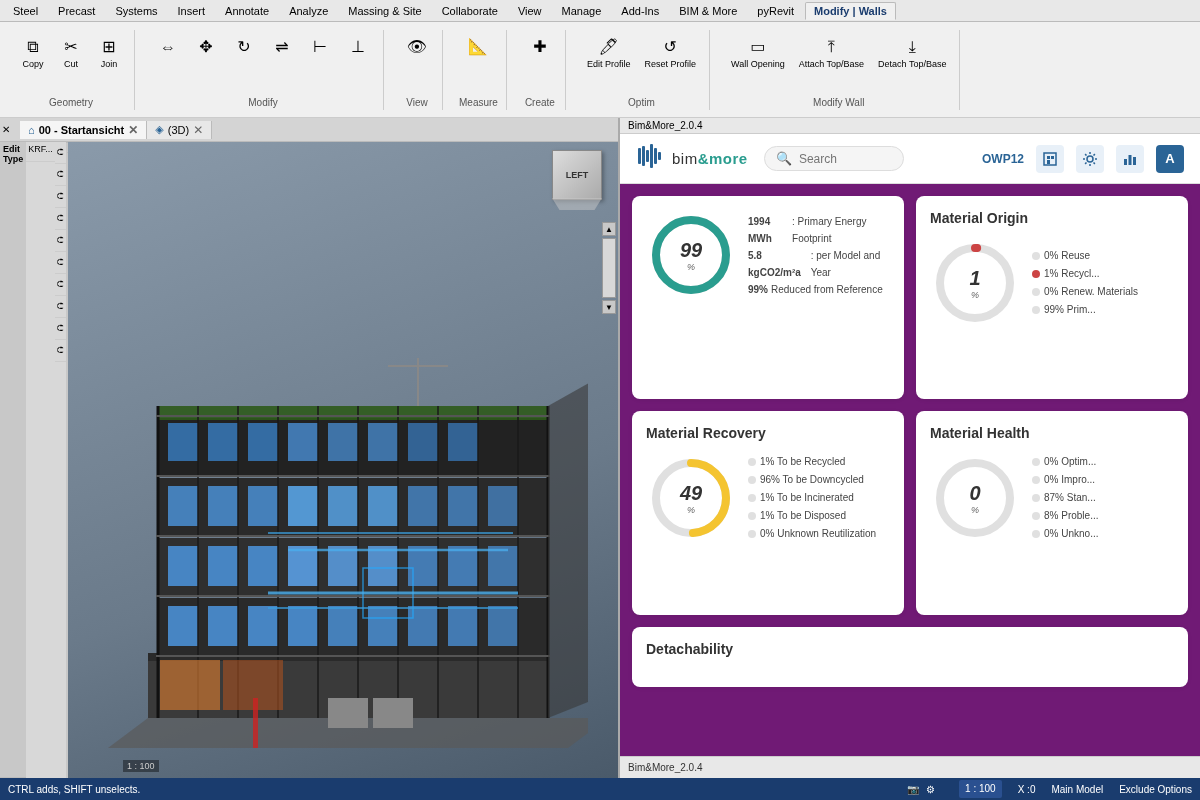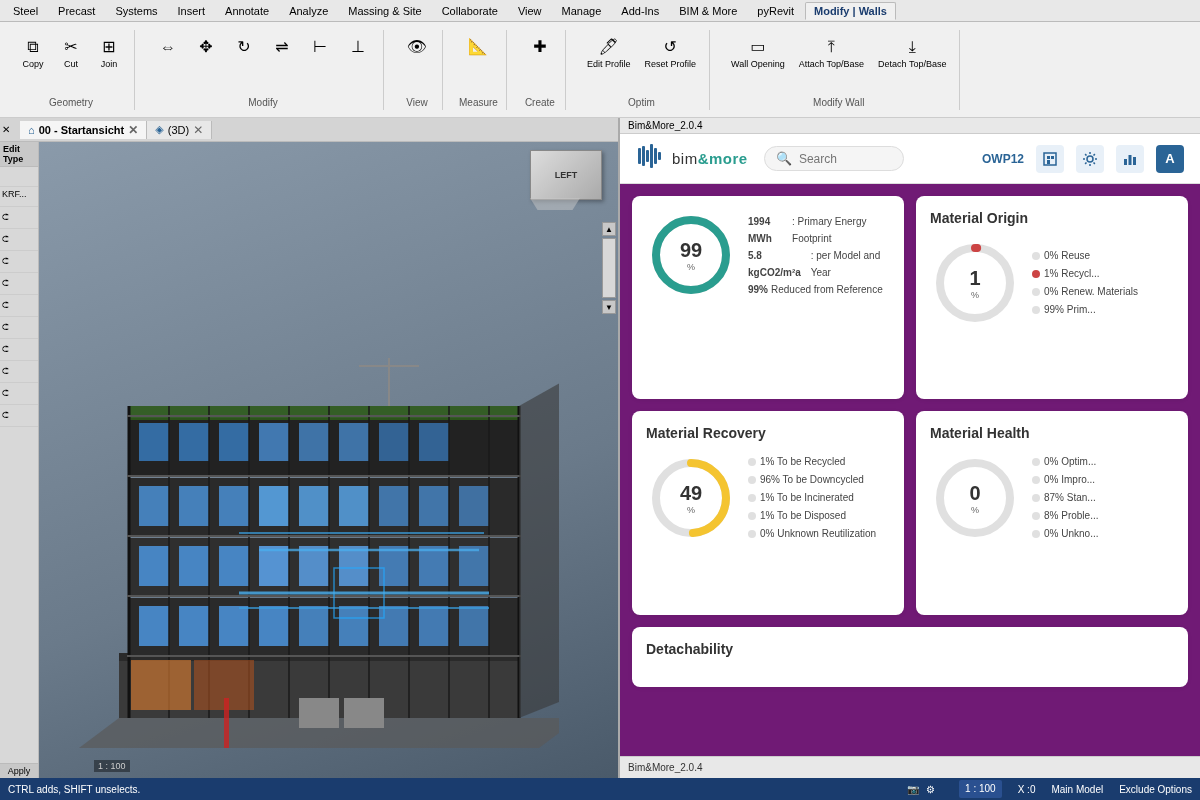--- a/index.html
+++ b/index.html
@@ -47,42 +47,42 @@
     .bim-nav-item { font-size: 12px; color: #2a6496; font-weight: 600; cursor: pointer; }
     .bim-nav-icon { width: 28px; height: 28px; background: #e8f0f8; border-radius: 4px; display: flex; align-items: center; justify-content: center; cursor: pointer; color: #2a6496; font-size: 14px; }
 
     
     .dashboard { padding: 12px; display: grid; grid-template-columns: 1fr 1fr; gap: 12px; overflow-y: auto; flex: 1; }
     .card { background: white; border-radius: 8px; padding: 14px; box-shadow: 0 1px 4px rgba(0,0,0,0.08); }
     .card-title { font-size: 14px; font-weight: 600; color: #333; margin-bottom: 12px; }
 
     
     .card-content { display: flex; align-items: center; gap: 12px; }
-    .donut-container { position: relative; width: 90px; height: 90px; flex-shrink: 0; }
+    .donut-container { position: relative; width: 90px; height: 90px; flex-shrink: 0; font-style: italic; }
     .donut-label { position: absolute; top: 50%; left: 50%; transform: translate(-50%, -50%); text-align: center; }
     .donut-value { font-size: 20px; font-weight: 700; color: #333; display: block; }
     .donut-unit { font-size: 9px; color: #666; display: block; }
 
     .card-stats { font-size: 10px; color: #444; line-height: 1.7; }
     .stat-line { display: flex; align-items: baseline; gap: 3px; }
     .stat-bold { font-weight: 700; }
 
     
     .legend { font-size: 10px; color: #444; line-height: 1.8; }
     .legend-item { display: flex; align-items: center; gap: 4px; }
     .legend-dot { width: 8px; height: 8px; border-radius: 50%; flex-shrink: 0; }
 
     
     .bim-footer { background: #e8e8e8; border-top: 1px solid #ccc; height: 22px; display: flex; align-items: center; padding: 0 8px; font-size: 10px; color: #333; }
 
     
     .donut-svg { transform: rotate(-90deg); }
 
     
-    .revit-left { width: 39px; background: #d8d8d8; border-right: 1px solid #bbb; display: flex; flex-direction: column; font-size: 9px; }
+    .revit-left { width: 68px; background: #d8d8d8; border-right: 1px solid #bbb; display: flex; flex-direction: row; font-size: 9px; }
     .revit-left-header { background: #c8c8c8; padding: 2px 3px; border-bottom: 1px solid #bbb; font-size: 9px; font-weight: bold; }
   </style>
 </head>
 <body>
 
 <div class="ribbon">
   <div class="ribbon-tabs">
     <span class="ribbon-tab">Steel</span>
     <span class="ribbon-tab">Precast</span>
     <span class="ribbon-tab">Systems</span>
@@ -242,21 +242,21 @@
           <div style="height:22px; border-bottom:1px solid #ccc; display:flex; align-items:center; padding:0 2px; font-size:9px; cursor:pointer;">⮈</div>
         </div>
         <div style="border-top:1px solid #bbb; padding:2px; font-size:9px; text-align:center; cursor:pointer; background:#c8c8c8;">Apply</div>
       </div>
 
       <div class="viewport">
 
         <div style="width:100%; height:100%; position:relative; background: linear-gradient(160deg, #8a9aaa 0%, #6a7a8a 60%, #4a5a6a 100%);">
 
           <div style="position:absolute; top:8px; right:16px; z-index:10;">
-            <div style="width:72px; height:50px; background:linear-gradient(135deg,#ddd,#aaa); border:1px solid #888; display:flex; align-items:center; justify-content:center; font-size:9px; font-weight:bold; color:#333; box-shadow:2px 2px 4px rgba(0,0,0,0.3);">LEFT</div>
+            <div style="width:50px; height:50px; background:linear-gradient(135deg,#ddd,#aaa); border:1px solid #888; display:flex; align-items:center; justify-content:center; font-size:9px; font-weight:bold; color:#333; box-shadow:2px 2px 4px rgba(0,0,0,0.3);">LEFT</div>
             <div style="width:50px; height:12px; background:rgba(200,200,200,0.5); clip-path:polygon(0 0,100% 0,85% 100%,15% 100%); margin-top:-2px;"></div>
           </div>
 
           <div style="position:absolute; right:2px; top:80px; display:flex; flex-direction:column; gap:2px;">
             <div style="width:14px; height:14px; background:#c8c8c8; border:1px solid #999; display:flex; align-items:center; justify-content:center; font-size:8px; cursor:pointer;">▲</div>
             <div style="width:14px; height:60px; background:#d8d8d8; border:1px solid #999;"></div>
             <div style="width:14px; height:14px; background:#c8c8c8; border:1px solid #999; display:flex; align-items:center; justify-content:center; font-size:8px; cursor:pointer;">▼</div>
           </div>
 
           <svg width="520" height="480" style="position:absolute; bottom:0; left:0;">

